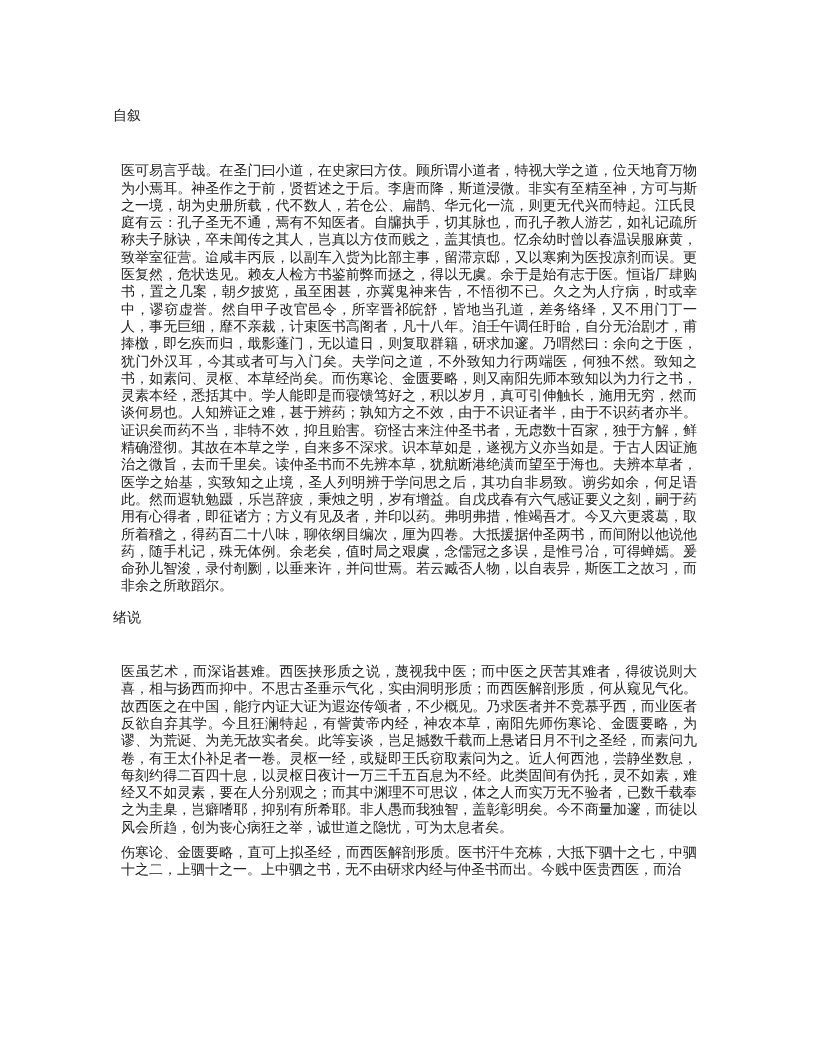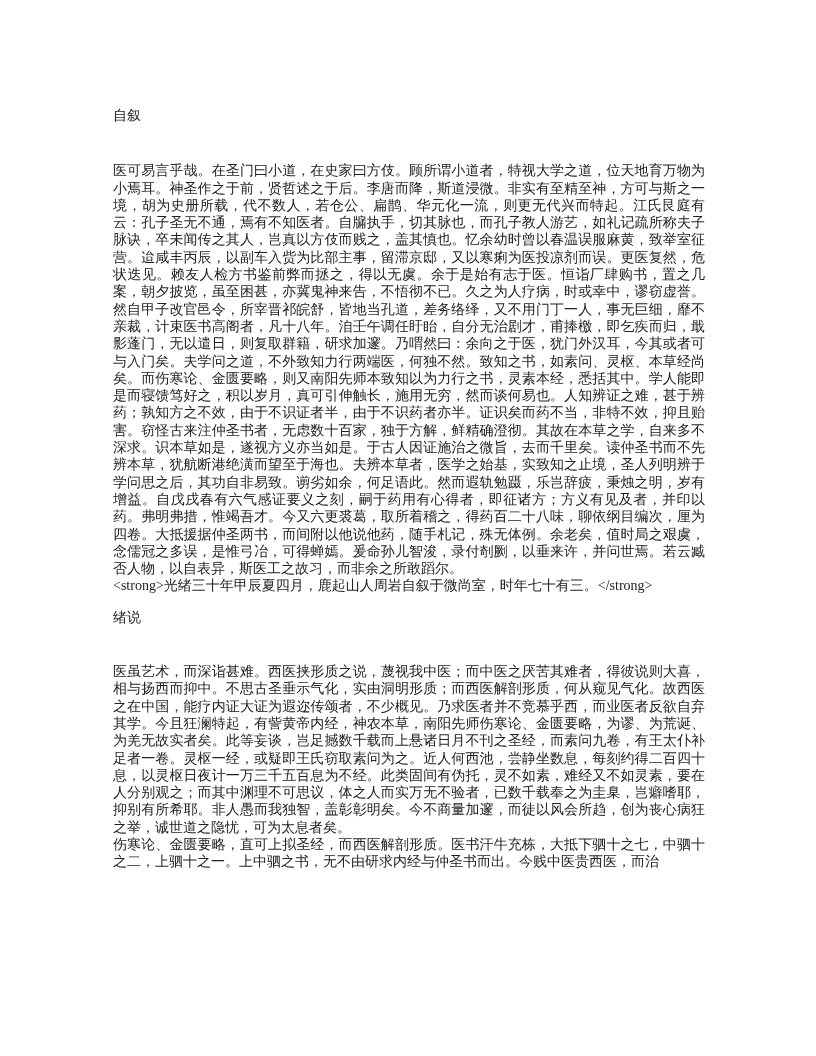--- a/index.html
+++ b/index.html
@@ -36,35 +36,34 @@
     text-align: left;
   }
   .heading-gap-large {
     margin-bottom: 38px;
   }
   .heading-intro {
     margin-top: 14px;
     margin-bottom: 37px;
   }
   .doc-paragraph {
-    margin: 0;
+    margin: 8px;
     padding: 0;
   }
 </style>
 </head>
 <body>
 
 <div class="page">
   <div class="content">
 
     <h2 class="doc-heading heading-gap-large">自叙</h2>
 
     <p class="doc-paragraph">医可易言乎哉。在圣门曰小道，在史家曰方伎。顾所谓小道者，特视大学之道，位天地育万物为小焉耳。神圣作之于前，贤哲述之于后。李唐而降，斯道浸微。非实有至精至神，方可与斯之一境，胡为史册所载，代不数人，若仓公、扁鹊、华元化一流，则更无代兴而特起。江氏艮庭有云：孔子圣无不通，焉有不知医者。自牖执手，切其脉也，而孔子教人游艺，如礼记疏所称夫子脉诀，卒未闻传之其人，岂真以方伎而贱之，盖其慎也。忆余幼时曾以春温误服麻黄，致举室征营。迨咸丰丙辰，以副车入赀为比部主事，留滞京邸，又以寒痢为医投凉剂而误。更医复然，危状迭见。赖友人检方书鉴前弊而拯之，得以无虞。余于是始有志于医。恒诣厂肆购书，置之几案，朝夕披览，虽至困甚，亦冀鬼神来告，不悟彻不已。久之为人疗病，时或幸中，谬窃虚誉。然自甲子改官邑令，所宰晋祁皖舒，皆地当孔道，差务络绎，又不用门丁一人，事无巨细，靡不亲裁，计束医书高阁者，凡十八年。洎壬午调任盱眙，自分无治剧才，甫捧檄，即乞疾而归，戢影蓬门，无以遣日，则复取群籍，研求加邃。乃喟然曰：余向之于医，犹门外汉耳，今其或者可与入门矣。夫学问之道，不外致知力行两端医，何独不然。致知之书，如素问、灵枢、本草经尚矣。而伤寒论、金匮要略，则又南阳先师本致知以为力行之书，灵素本经，悉括其中。学人能即是而寝馈笃好之，积以岁月，真可引伸触长，施用无穷，然而谈何易也。人知辨证之难，甚于辨药；孰知方之不效，由于不识证者半，由于不识药者亦半。证识矣而药不当，非特不效，抑且贻害。窃怪古来注仲圣书者，无虑数十百家，独于方解，鲜精确澄彻。其故在本草之学，自来多不深求。识本草如是，遂视方义亦当如是。于古人因证施治之微旨，去而千里矣。读仲圣书而不先辨本草，犹航断港绝潢而望至于海也。夫辨本草者，医学之始基，实致知之止境，圣人列明辨于学问思之后，其功自非易致。谫劣如余，何足语此。然而遐轨勉蹑，乐岂辞疲，秉烛之明，岁有增益。自戊戌春有六气感证要义之刻，嗣于药用有心得者，即征诸方；方义有见及者，并印以药。弗明弗措，惟竭吾才。今又六更裘葛，取所着稽之，得药百二十八味，聊依纲目编次，厘为四卷。大抵援据仲圣两书，而间附以他说他药，随手札记，殊无体例。余老矣，值时局之艰虞，念儒冠之多误，是惟弓冶，可得蝉嫣。爰命孙儿智浚，录付剞劂，以垂来许，并问世焉。若云臧否人物，以自表异，斯医工之故习，而非余之所敢蹈尔。</p>
 
-    <p class="doc-paragraph">&lt;strong&gt;光绪三十年甲辰夏四月，鹿起山人周岩自叙于微尚室，时年七十有三。&lt;/strong&gt;</p>
 
     <h2 class="doc-heading heading-intro">绪说</h2>
 
 
     <p class="doc-paragraph">医虽艺术，而深诣甚难。西医挟形质之说，蔑视我中医；而中医之厌苦其难者，得彼说则大喜，相与扬西而抑中。不思古圣垂示气化，实由洞明形质；而西医解剖形质，何从窥见气化。故西医之在中国，能疗内证大证为遐迩传颂者，不少概见。乃求医者并不竞慕乎西，而业医者反欲自弃其学。今且狂澜特起，有訾黄帝内经，神农本草，南阳先师伤寒论、金匮要略，为谬、为荒诞、为羌无故实者矣。此等妄谈，岂足撼数千载而上悬诸日月不刊之圣经，而素问九卷，有王太仆补足者一卷。灵枢一经，或疑即王氏窃取素问为之。近人何西池，尝静坐数息，每刻约得二百四十息，以灵枢日夜计一万三千五百息为不经。此类固间有伪托，灵不如素，难经又不如灵素，要在人分别观之；而其中渊理不可思议，体之人而实万无不验者，已数千载奉之为圭臬，岂癖嗜耶，抑别有所希耶。非人愚而我独智，盖彰彰明矣。今不商量加邃，而徒以风会所趋，创为丧心病狂之举，诚世道之隐忧，可为太息者矣。</p>
 
     <p class="doc-paragraph">伤寒论、金匮要略，直可上拟圣经，而西医解剖形质。医书汗牛充栋，大抵下驷十之七，中驷十之二，上驷十之一。上中驷之书，无不由研求内经与仲圣书而出。今贱中医贵西医，而治</p>
 
   </div>
 </div>

